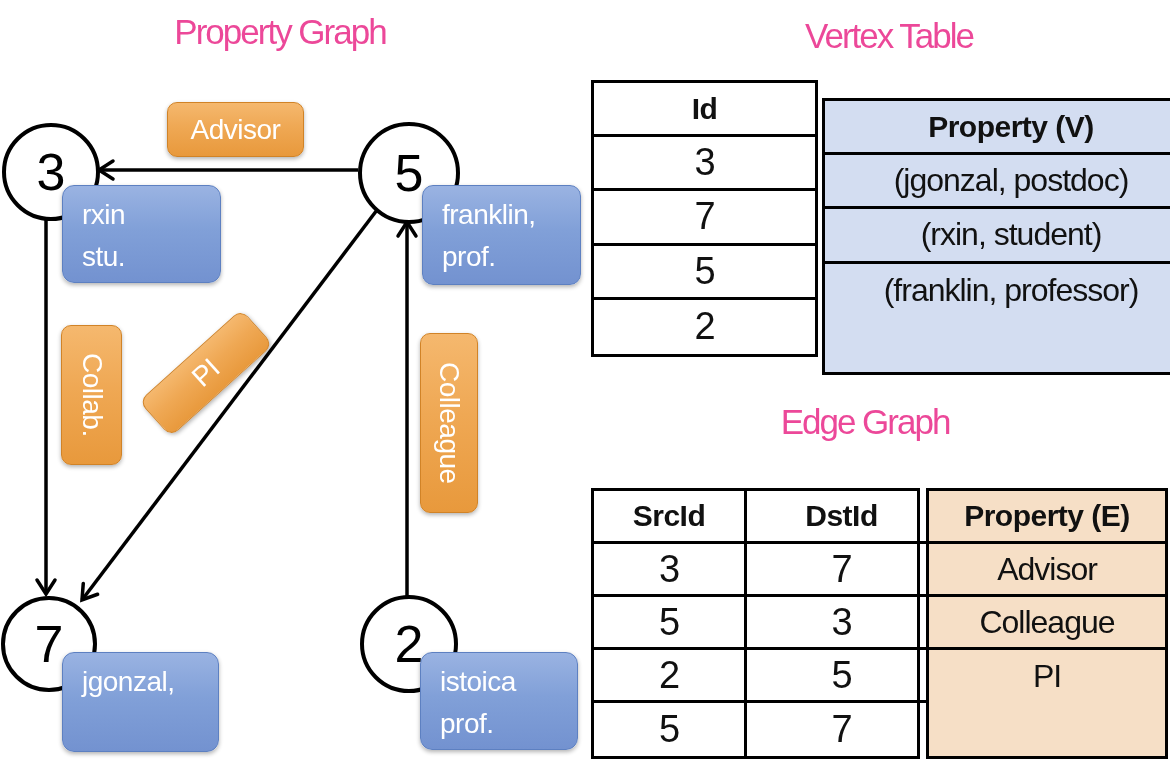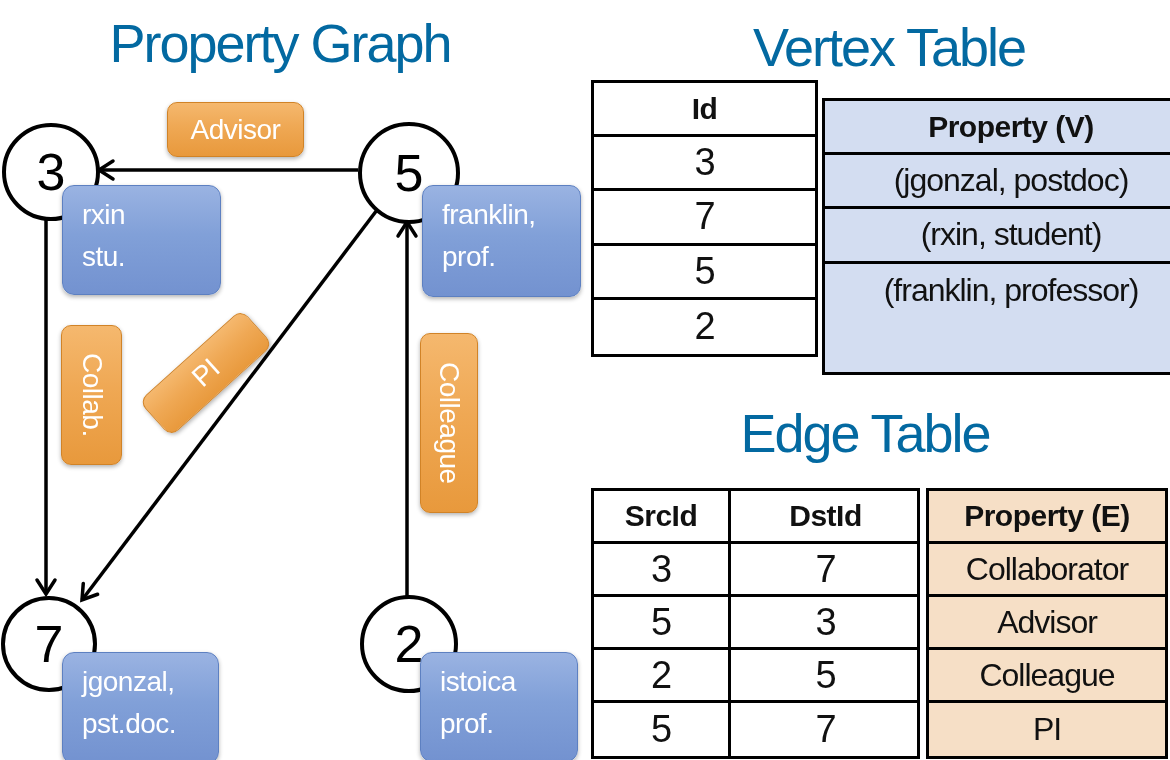--- a/index.html
+++ b/index.html
@@ -3,22 +3,22 @@
 <meta charset="utf-8">
 <style>
   html,body{margin:0;padding:0;background:#fff;}
   body{
     width:1170px;height:760px;position:relative;overflow:hidden;
     font-family:"Liberation Sans","DejaVu Sans",sans-serif;color:#111;
   }
   .abs{position:absolute;}
   
   .big-title{
-    text-align:center;font-size:54px;font-weight:400;letter-spacing:-2px;
-    color:#0369a1;white-space:nowrap;
+    text-align:center;font-size:35px;font-weight:400;letter-spacing:-2px;
+    color:#ec4899;white-space:nowrap;
   }
   
   .node{
     border:4px solid #000;border-radius:50%;background:#fff;
     display:flex;align-items:center;justify-content:center;
     font-size:52px;font-weight:400;color:#000;z-index:3;
   }
   
   .elabel{
     background:linear-gradient(180deg,#f5b86e 0%,#efa854 45%,#e8993c 100%);
@@ -27,21 +27,21 @@
     color:#fff;display:flex;align-items:center;justify-content:center;
     font-size:28px;z-index:4;letter-spacing:-0.5px;
   }
   .elabel.vert{writing-mode:vertical-rl;text-orientation:mixed;}
   
   .pbox{
     background:linear-gradient(180deg,#9ab3e2 0%,#81a0d8 45%,#7392d0 100%);
     border:1.5px solid #5d80c1;border-radius:12px;
     box-shadow:0 2px 4px rgba(0,0,0,.3);
     color:#fff;font-size:28px;line-height:1.5;
-    padding:8px 0 12px 19px;z-index:5;letter-spacing:-0.5px;
+    padding:8px 0 0 19px;z-index:5;letter-spacing:-0.5px;
   }
   
   svg.edges{position:absolute;left:0;top:0;z-index:2;}
   
   .subtable{
     position:absolute;display:grid;border:3px solid #000;background:#fff;
     box-sizing:border-box;
   }
   .cell{
     display:flex;align-items:center;justify-content:center;
@@ -95,21 +95,20 @@
 <div class="abs pbox" style="left:62px;top:185px;width:138px;height:88px;">
   <div>rxin</div>
   <div>stu.</div>
 </div>
 <div class="abs pbox" style="left:422px;top:185px;width:138px;height:90px;border-radius:11px;">
   <div>franklin,</div>
   <div>prof.</div>
 </div>
 <div class="abs pbox" style="left:62px;top:652px;width:136px;height:90px;">
   <div>jgonzal,</div>
-  <div>pst.doc.</div>
 </div>
 <div class="abs pbox" style="left:420px;top:652px;width:137px;height:88px;">
   <div>istoica</div>
   <div>prof.</div>
 </div>
 
 <div class="abs big-title" style="left:584px;top:16px;width:610px;text-align:center;">Vertex Table</div>
 
 <div class="subtable" style="left:591px;top:80px;width:227px;height:277px;grid-template-rows:repeat(5,1fr);">
   <div class="cell hdr">Id</div>
@@ -118,37 +117,36 @@
   <div class="cell">5</div>
   <div class="cell">2</div>
 </div>
 <div class="subtable fill-blue" style="left:790px;top:98px;width:378px;height:277px;grid-template-rows:repeat(5,1fr);margin-left:32px;">
   <div class="cell hdr fill-blue">Property (V)</div>
   <div class="cell txt fill-blue">(jgonzal, postdoc)</div>
   <div class="cell txt fill-blue">(rxin, student)</div>
   <div class="cell txt fill-blue">(franklin, professor)</div>
 </div>
 
-<div class="abs big-title" style="left:560px;top:402px;width:610px;">Edge Table</div>
+<div class="abs big-title" style="left:560px;top:402px;width:610px;">Edge Graph</div>
 
 <div class="twocol" style="left:591px;top:488px;width:329px;height:271px;">
-  <div class="col" style="width:134px;">
+  <div class="col" style="width:150px;">
     <div class="cell hdr">SrcId</div>
     <div class="cell">3</div>
     <div class="cell">5</div>
     <div class="cell">2</div>
     <div class="cell">5</div>
   </div>
   <div class="col" style="width:192px;">
     <div class="cell hdr">DstId</div>
     <div class="cell">7</div>
     <div class="cell">3</div>
     <div class="cell">5</div>
     <div class="cell">7</div>
   </div>
 </div>
 <div class="subtable fill-tan" style="left:926px;top:488px;width:242px;height:271px;grid-template-rows:repeat(5,1fr);">
   <div class="cell hdr fill-tan">Property (E)</div>
-  <div class="cell txt fill-tan">Collaborator</div>
   <div class="cell txt fill-tan">Advisor</div>
   <div class="cell txt fill-tan">Colleague</div>
   <div class="cell txt fill-tan">PI</div>
 </div>
 
 </body></html>

